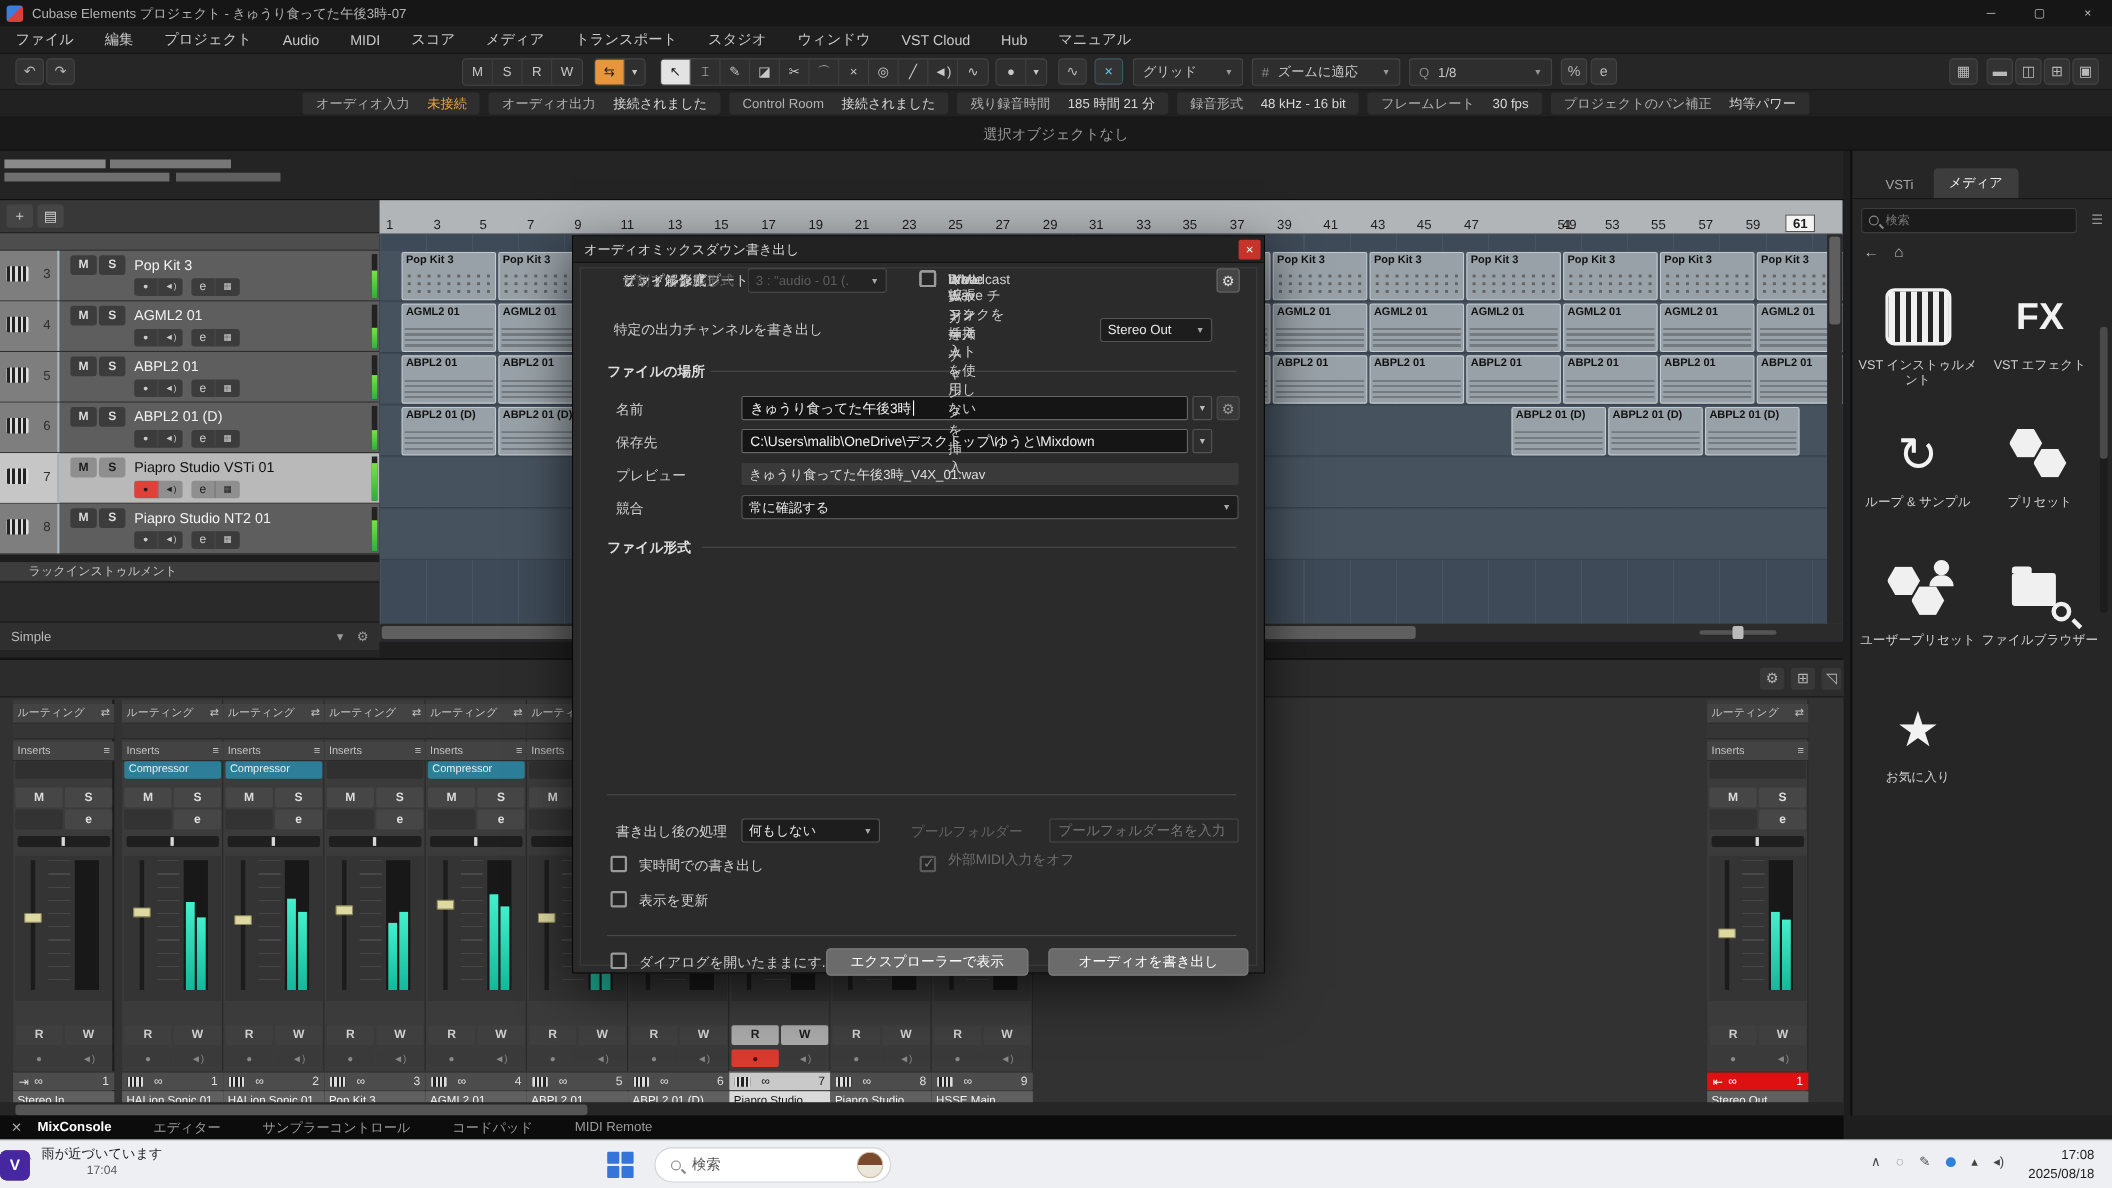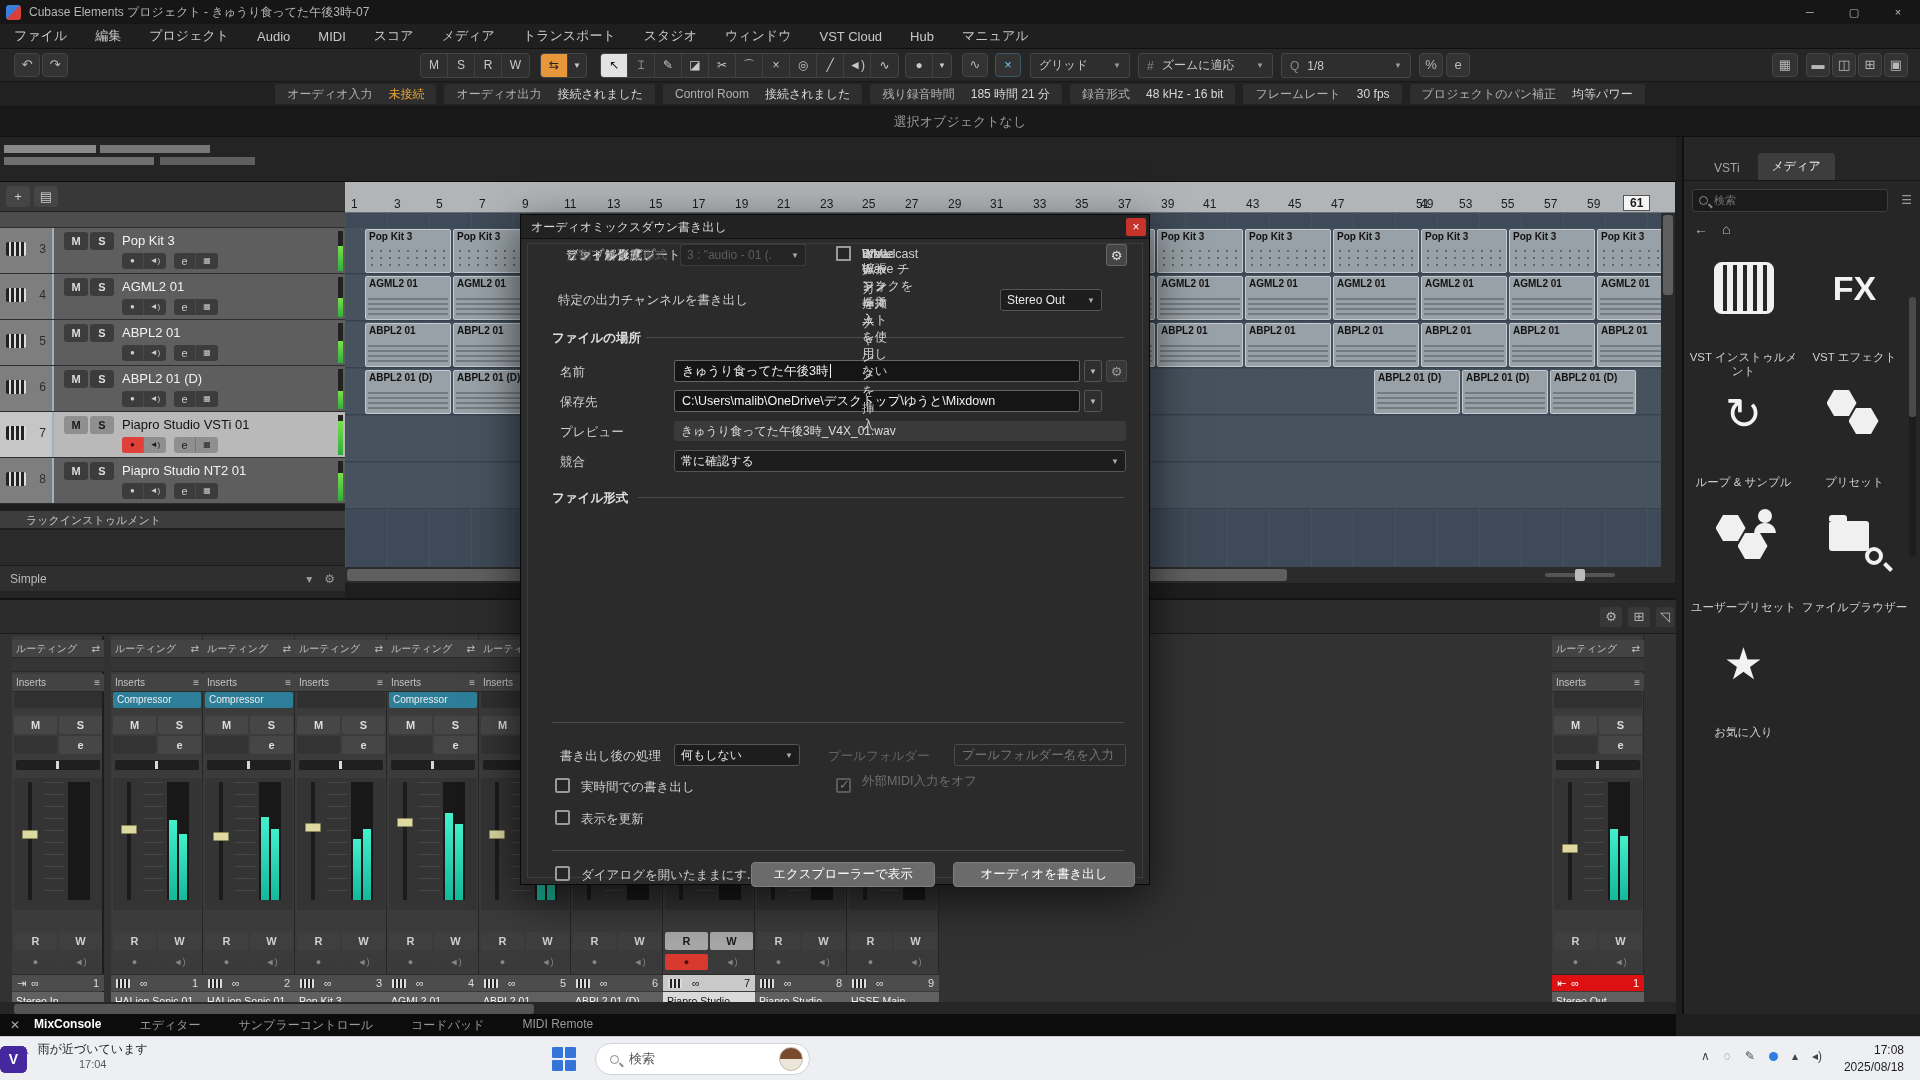--- a/index.html
+++ b/index.html
@@ -144,21 +144,21 @@
   #rp-tabs { position:absolute; left:0; top:16px; width:238px; height:28px; border-bottom:1px solid #161616; display:flex; align-items:flex-end; padding-left:16px; gap:4px; }
   #rp-tabs .tab { font-size:12px; color:#a5a5a5; padding:5px 14px; }
   #rp-tabs .tab.on { background:#3d3d3d; color:#efefef; border-radius:4px 4px 0 0; }
   #rp-search { position:absolute; left:8px; top:52px; width:196px; height:23px; background:#1b1b1b; border:1px solid #3d3d3d; border-radius:3px; display:flex; align-items:center; padding:0 6px; gap:6px; }
   #rp-search .ph { font-size:11px; color:#777; }
   .lens { width:9px; height:9px; border:1.5px solid #888; border-radius:50%; position:relative; flex:none; }
   .lens::after { content:""; position:absolute; left:8px; top:8px; width:5px; height:1.5px; background:#888; transform:rotate(45deg); }
   #rp-listic { position:absolute; right:8px; top:56px; font-size:12px; color:#999; }
   #rp-nav { position:absolute; left:10px; top:84px; display:flex; gap:14px; font-size:14px; color:#bbb; }
   #rp-grid { position:absolute; left:4px; top:120px; width:222px; display:flex; flex-wrap:wrap; }
-  .tile { width:111px; height:125px; display:flex; flex-direction:column; align-items:center;gap:25px; }
+  .tile { width:111px; height:125px; display:flex; flex-direction:column; align-items:center; }
   .tile-ic { width:64px; height:62px; display:flex; align-items:center; justify-content:center; position:relative; color:#f0f0f0; }
   .tile-lab { font-size:11.5px; color:#d0d0d0; text-align:center; line-height:1.25; margin-top:6px; white-space:pre-line; }
   .tile-ictext { font-size:34px; font-weight:bold; color:#f2f2f2; }
   .tile-ic[data-icon="loop"] .tile-ictext { font-size:44px; font-weight:normal; }
   .tile-ic[data-icon="star"] .tile-ictext { font-size:44px; }
   .tile-ic[data-icon="piano"]::before { content:""; width:54px; height:46px; border-radius:8px; border:3px solid #f0f0f0;
     background:repeating-linear-gradient(90deg,#f0f0f0 0 6px,#262626 6px 10px); }
   .tile-ic[data-icon="preset"]::before, .tile-ic[data-icon="user-preset"]::before { content:""; width:30px; height:26px; background:#f0f0f0;
     clip-path:polygon(25% 0,75% 0,100% 50%,75% 100%,25% 100%,0 50%); position:absolute; left:4px; top:8px; }
   .tile-ic[data-icon="preset"]::after, .tile-ic[data-icon="user-preset"]::after { content:""; width:30px; height:26px; background:#f0f0f0;

